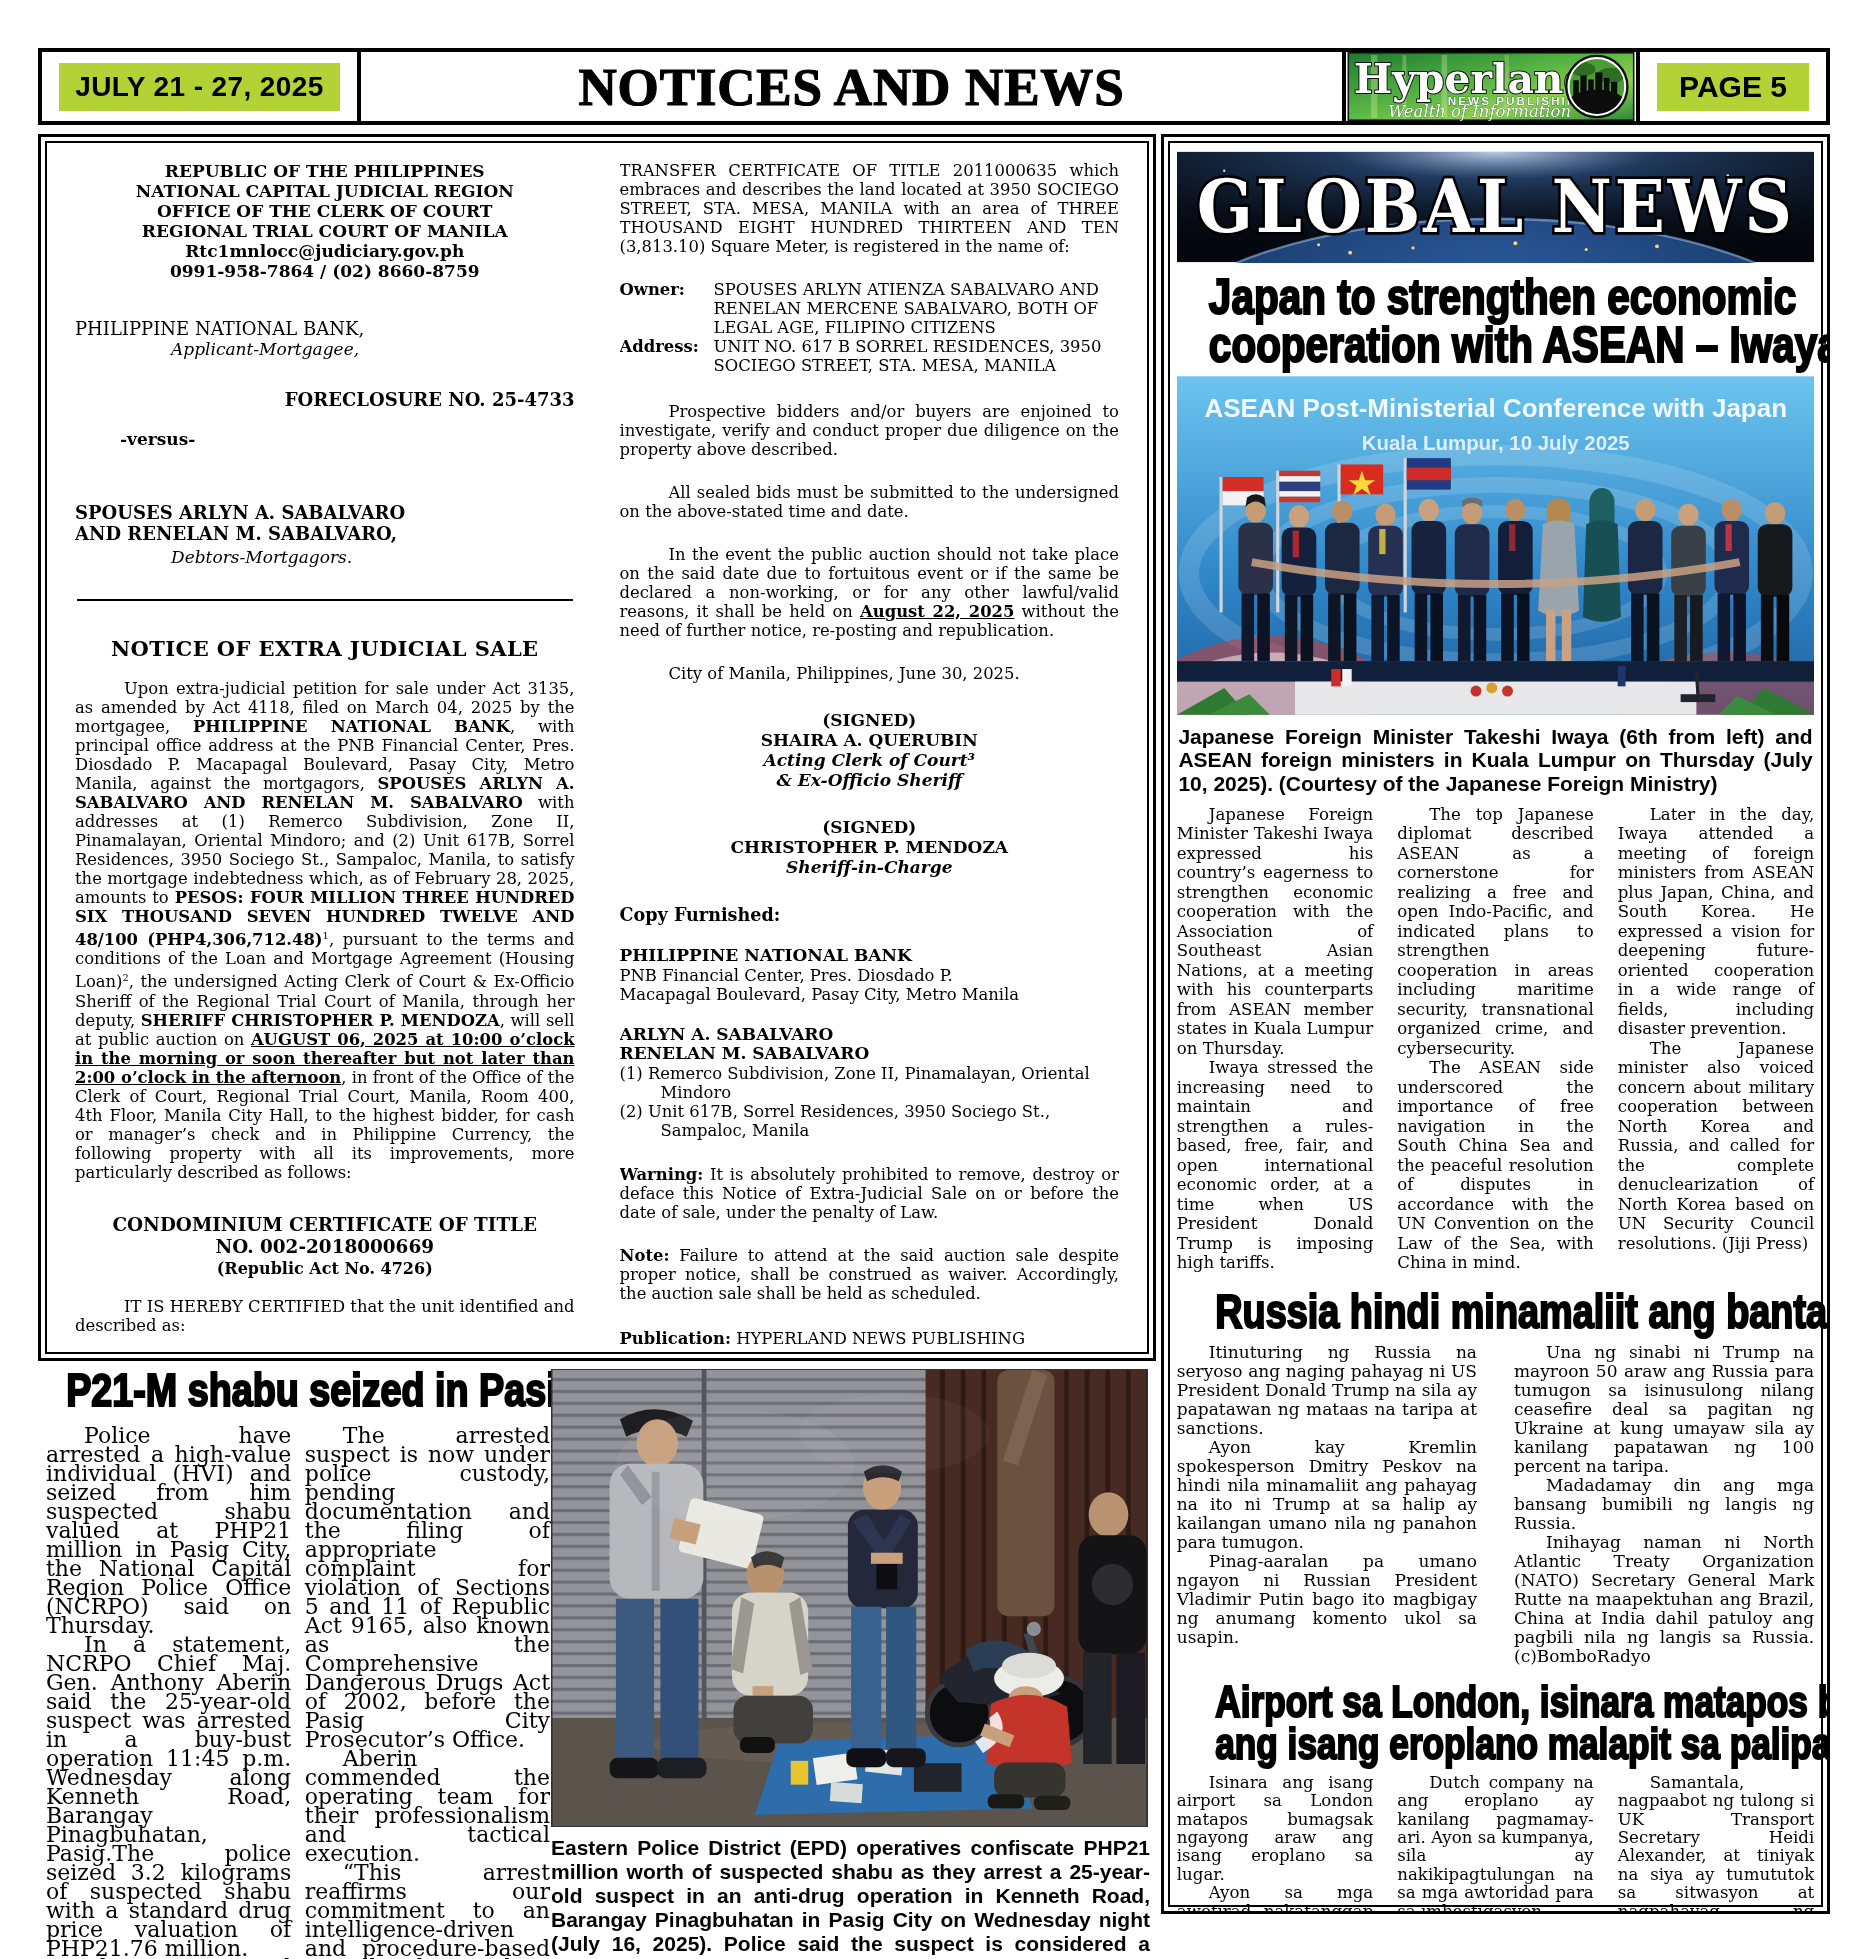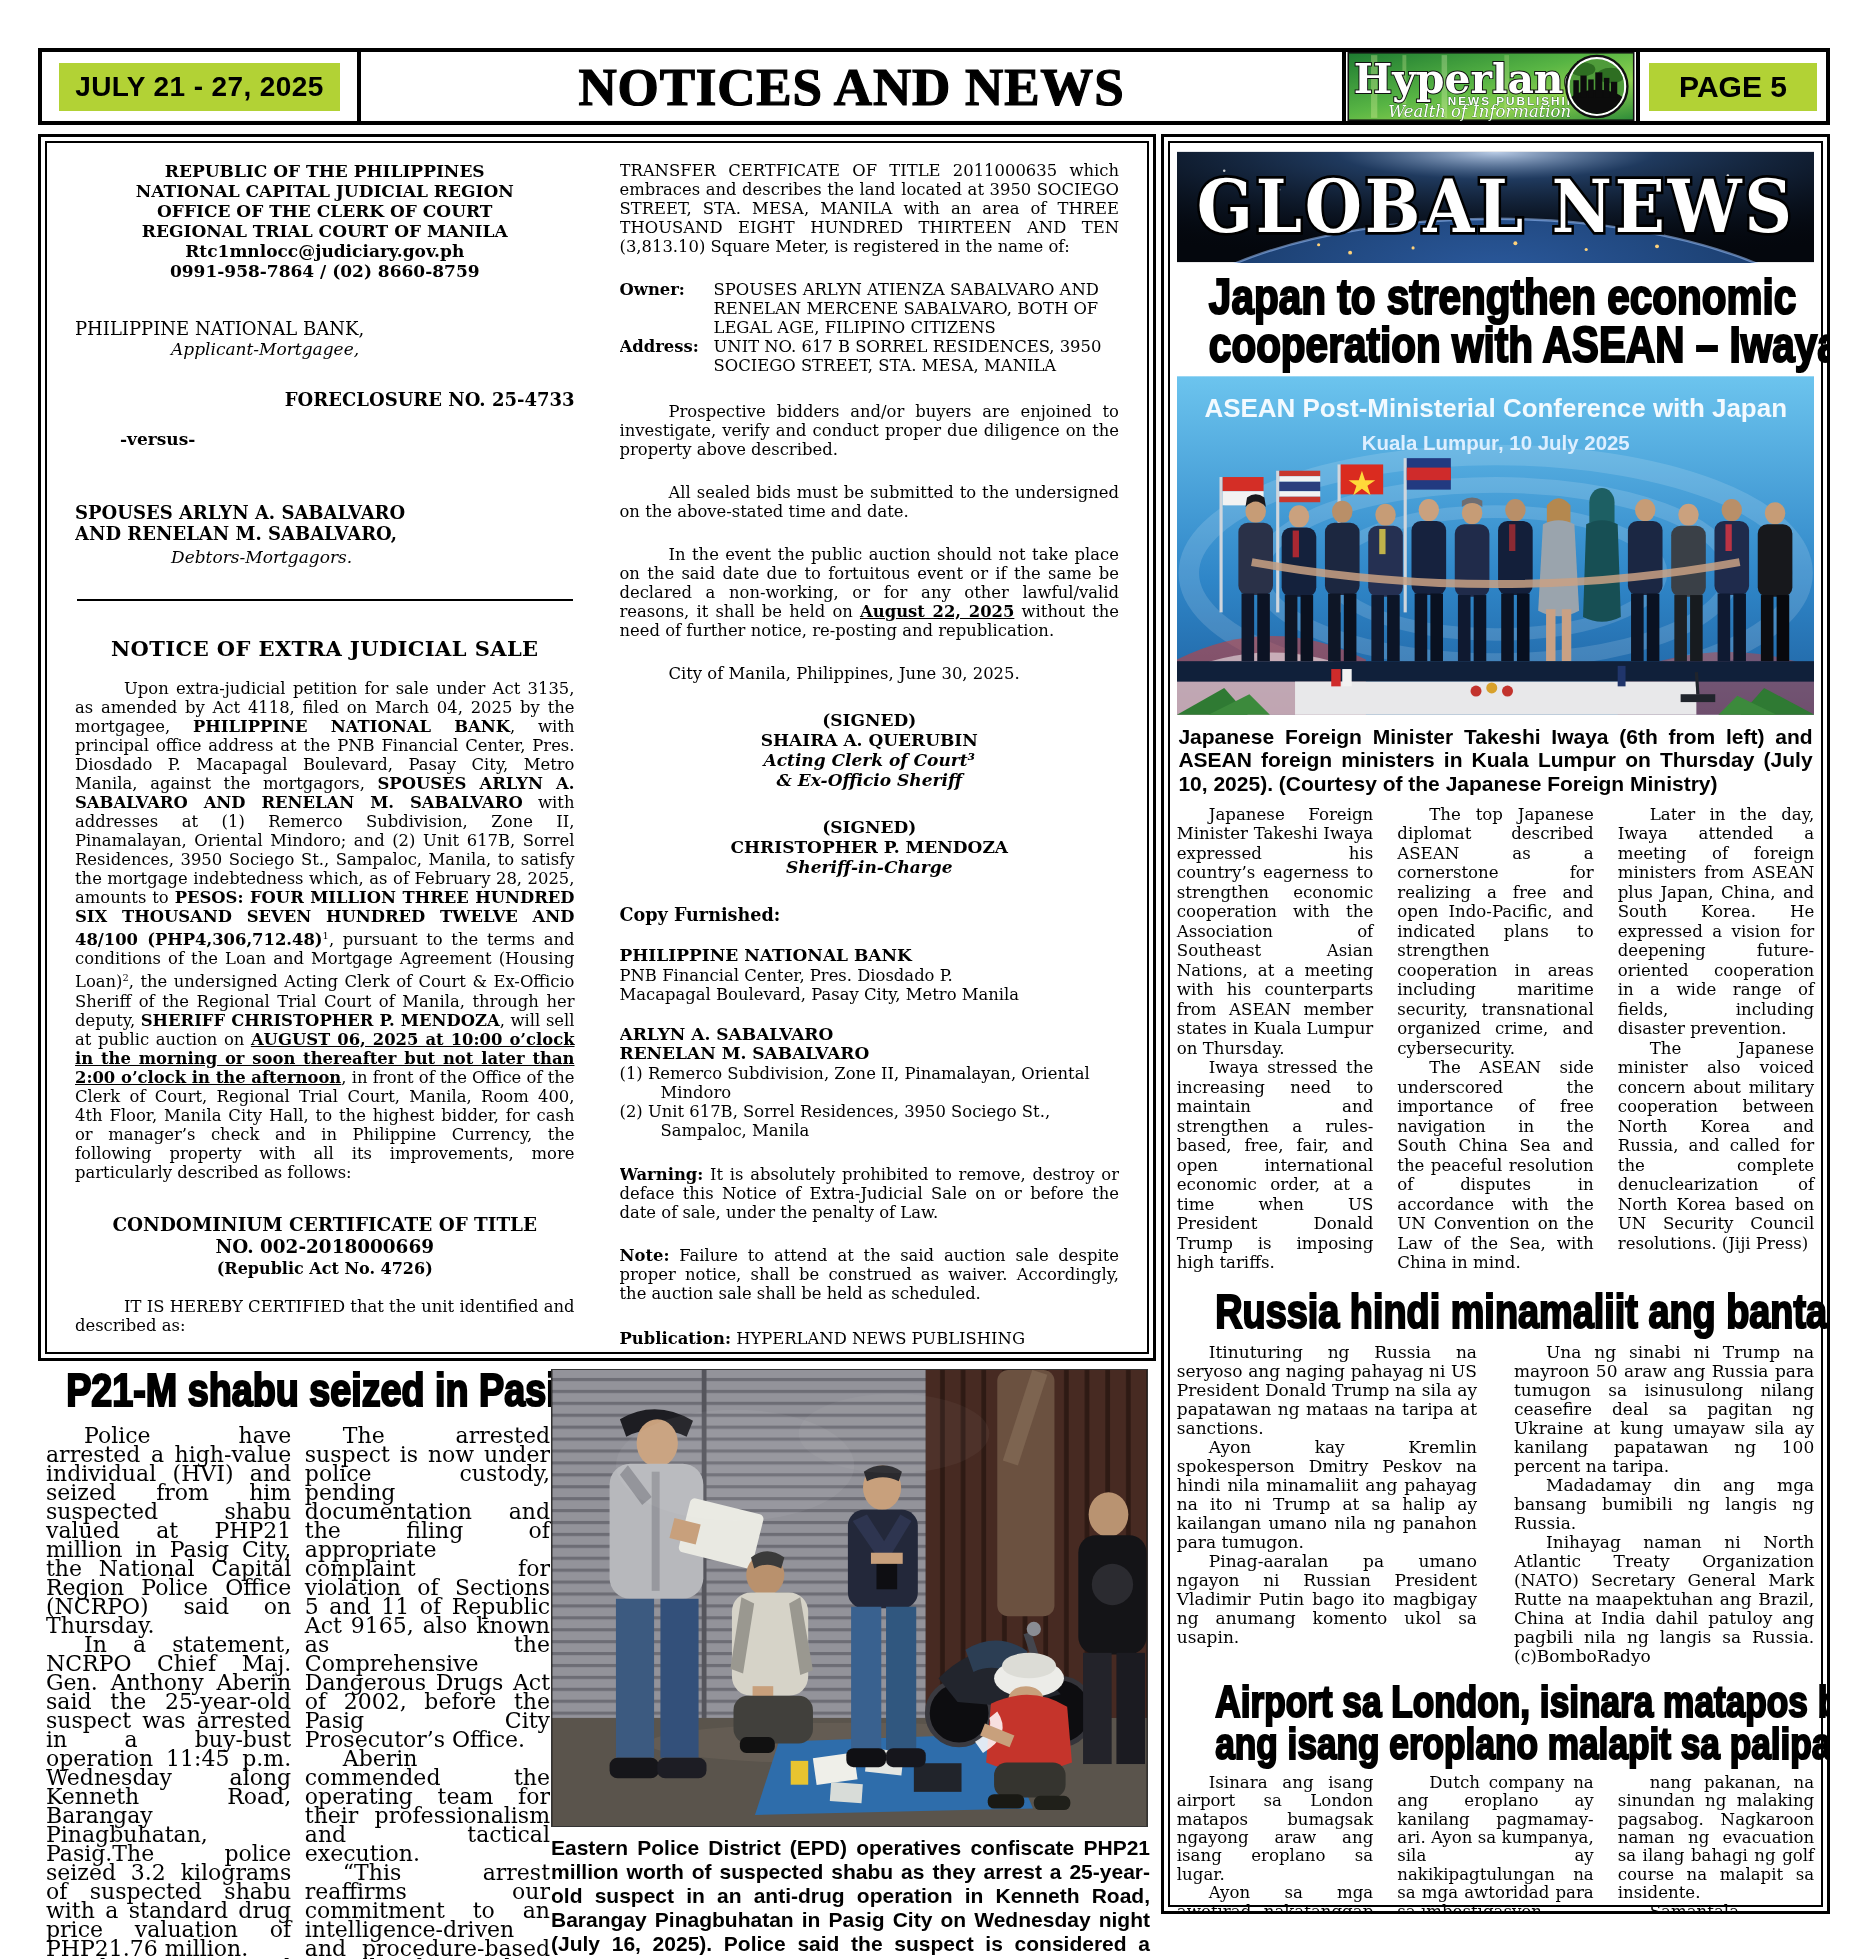--- a/index.html
+++ b/index.html
@@ -10,21 +10,21 @@
 
 .header{position:absolute;left:38px;top:48px;width:1792px;height:77px;border:4px solid #000;display:flex;background:#fff}
 .h-cell{display:flex;align-items:center;justify-content:center}
 .h-date{width:319px;border-right:4px solid #000}
 .greenbox{background:var(--green,#b2d235);display:flex;align-items:center;justify-content:center;font-family:"Liberation Sans",sans-serif;font-weight:700}
 .h-date .greenbox{width:281px;height:48px;font-size:28px;letter-spacing:0.4px}
 .h-title{flex:1;font-family:"Liberation Serif",serif;font-weight:700;font-size:53px;letter-spacing:0.8px;-webkit-text-stroke:1.2px #000}
 .h-logo{width:298px;border-left:4px solid #000;border-right:4px solid #000;padding:0;background:#fff}
 .h-logo svg{display:block;width:100%;height:100%}
 .h-page{width:186px}
-.h-page .greenbox{width:168px;height:48px;font-size:30px}
+.h-page .greenbox{width:152px;height:48px;font-size:30px}
 
 .legal{position:absolute;left:38px;top:134px;width:1118px;height:1227px;border:3.2px solid #000;outline:2.4px solid #000;outline-offset:-9.6px;padding:24px 34px 14.4px 34px;display:flex;gap:45px;overflow:hidden}
 .lcol{flex:1;min-width:0;overflow:hidden}
 .lp{font-size:16.4px;line-height:19px;text-align:justify;text-indent:49px;margin-top:17.6px}
 .ni{text-indent:0}
 .court-line{text-align:center;font-weight:700;font-size:17px;line-height:20px;text-indent:0;margin:0}
 .party{margin-top:37px}
 .party-name{font-weight:400;font-size:18px;line-height:21px}
 .party-role{font-style:italic;font-size:17px;margin-left:96px;line-height:20px}
 .case{font-weight:700;font-size:18px;text-align:right;margin-top:30px}
@@ -556,20 +556,19 @@
       </div>
     <div class="g3 g3t">
       <div class="gc">
           <p>Isinara ang isang airport sa London matapos bumagsak ngayong araw ang isang eroplano sa lugar.</p>
           <p>Ayon sa mga awotirad, nakatanggap sila ng ulat ukol sa isang nasusunog na eroplano malapit sa paliparan dakong alas-4 ng hapon (BST) nitong Linggo (Lunes sa Pilipinas).</p>
         </div>
       <div class="gc">
           <p>Dutch company na ang eroplano ay kanilang pagmamay-ari. Ayon sa kumpanya, sila ay nakikipagtulungan na sa mga awtoridad para sa imbestigasyon.</p>
         </div>
       <div class="gc">
-          <p>nang pakanan, na sinundan ng malaking pagsabog. Nagkaroon naman ng evacuation sa ilang bahagi ng golf course na malapit sa insidente.</p>
           <p>Samantala, nagpaabot ng tulong si UK Transport Secretary Heidi Alexander, at tiniyak na siya ay tumututok sa sitwasyon at nagpahayag ng suporta sa mga lokal na opisyal mula sa Southend City Council at Parliament. (c)BomboRadyo</p>
         </div>
     </div>
   </div>
 
 </div>
 
 
 </body></html>

